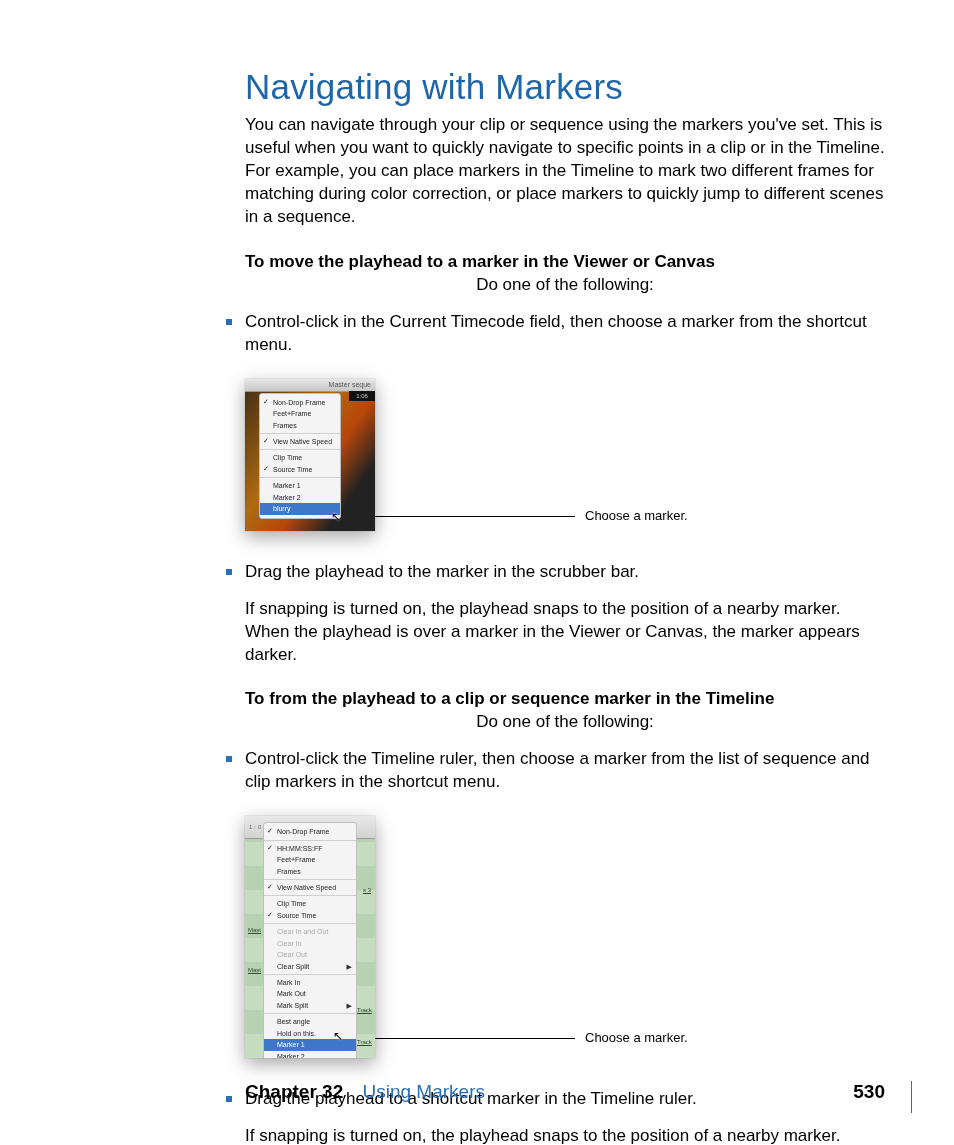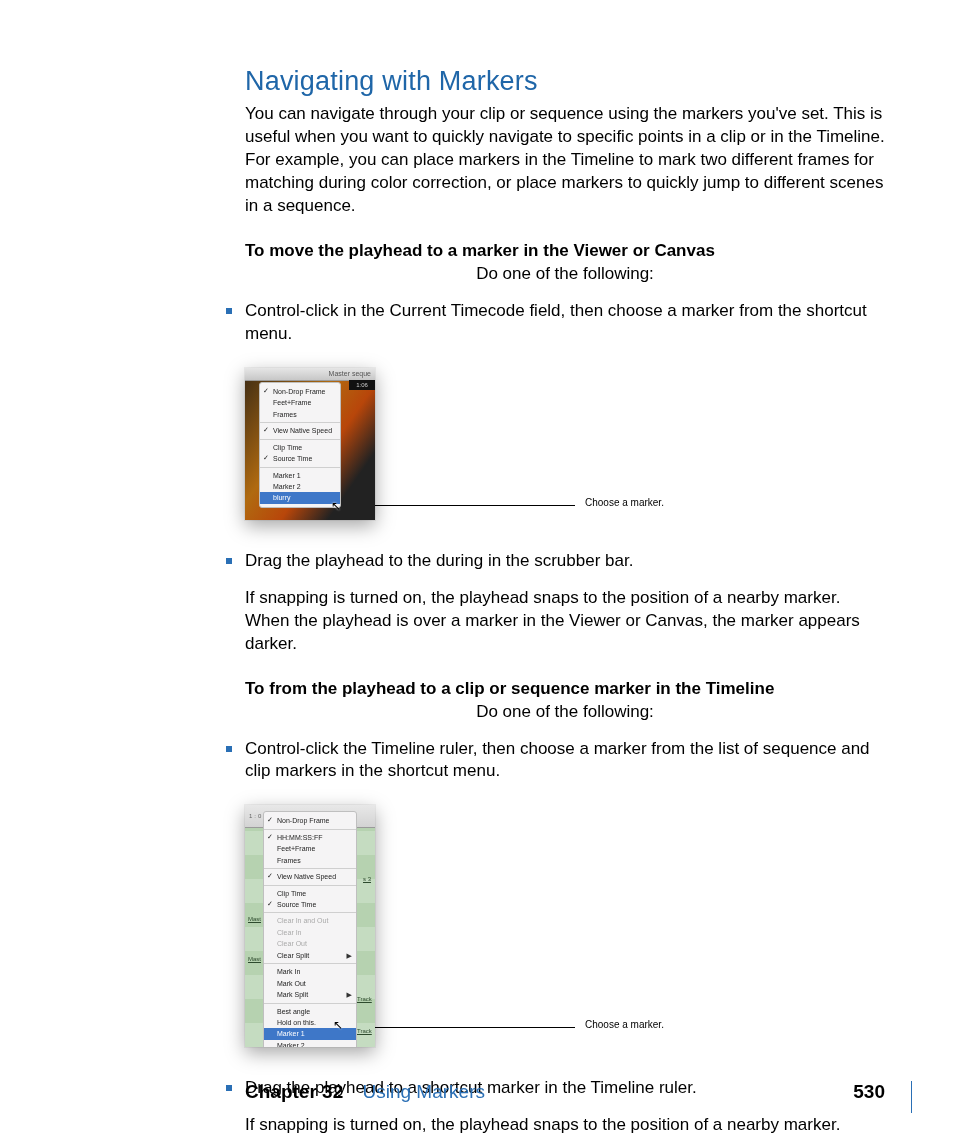--- a/index.html
+++ b/index.html
@@ -14,21 +14,21 @@
   }
   .content{
     position:absolute;
     left:245px;
     top:63px;
     width:640px;
   }
   h2.section-heading{
     color:#1f66a8;
     font-weight:400;
-    font-size:27px;
+    font-size:35px;
     margin:0 0 4px 0;
     letter-spacing:.2px;
   }
   p{margin:0 0 14px 0;}
   .bold{font-weight:600;}
   .subhead{margin-top:22px;margin-bottom:0;}
   .do-one{margin-top:0;margin-bottom:14px;text-align:center;}
   ul.bullets{
     list-style:none;
     padding:0;
@@ -111,21 +111,21 @@
   .fig1 .menu .check::before{
     content:"✓";position:absolute;left:3px;top:0;font-size:7px;
   }
   .fig1 .menu hr{border:none;border-top:1px solid #cfcfcf;margin:2px 0;}
   .fig1 .cursor{
     position:absolute;left:86px;top:130px;font-size:12px;color:#000;filter:drop-shadow(0 0 1px #fff);
     pointer-events:none;
   }
   .callout{
     position:absolute;
-    font-size:10px;
+    font-size:13px;
     color:#000;
   }
   .callout .line{
     position:absolute;
     height:1px;background:#000;
   }
   .callout1{left:340px;width:200px;}
   .callout1 .line{left:-210px;width:200px;top:9px;}
   
   .fig2{width:130px;height:242px;}
@@ -196,21 +196,21 @@
           <span class="cursor">↖</span>
         </div>
         <div class="callout callout1" style="top:128px;">
           <div class="line"></div>
           <span>Choose a marker.</span>
         </div>
       </div>
     </li>
 
     <li>
-      <span>Drag the playhead to the during in the scrubber bar.</span>
+      <span>Drag the playhead to the marker in the scrubber bar.</span>
       <p class="li-sub">If snapping is turned on, the playhead snaps to the position of a nearby marker. When the playhead is over a marker in the Viewer or Canvas, the marker appears darker.</p>
     </li>
   </ul>
 
   <p class="subhead"><span class="bold">To from the playhead to a clip or sequence marker in the Timeline</span></p>
   <p class="do-one">Do one of the following:</p>
 
   <ul class="bullets">
     <li>
       <span>Control-click the Timeline ruler, then choose a marker from the list of sequence and clip markers in the shortcut menu.</span>

